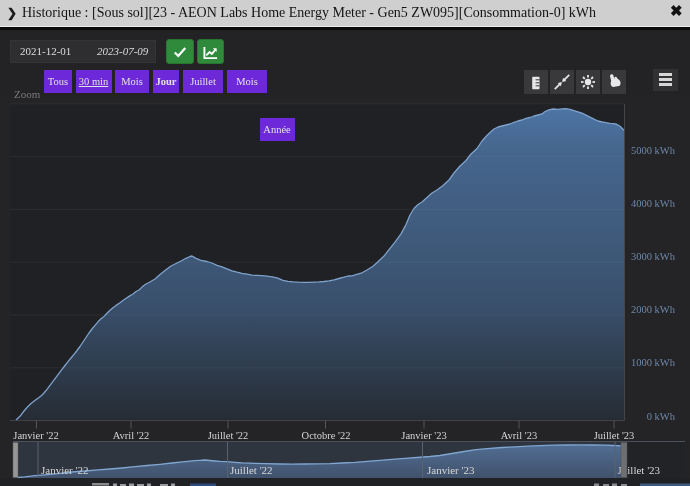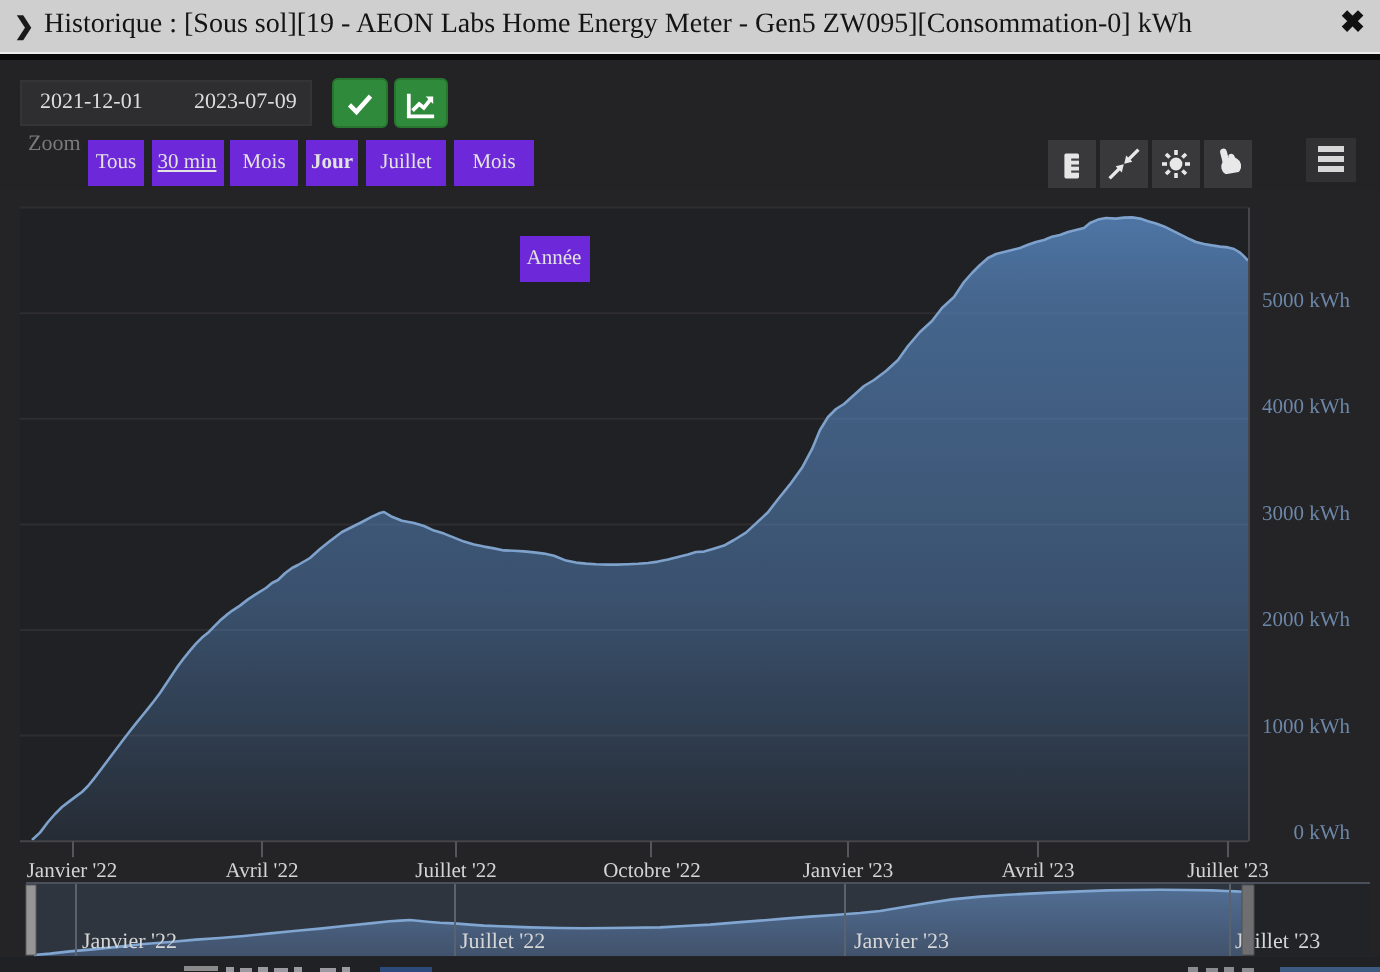--- a/index.html
+++ b/index.html
@@ -7,21 +7,21 @@
   .abs{position:absolute;}
   #header{left:0;top:0;width:690px;height:26px;background:#cfcfcf;border-bottom:1px solid #ededed;}
   #hdrline{left:0;top:27px;width:690px;height:3px;background:#0b0b0b;}
   #title{left:22px;top:5px;font-size:14px;color:#141414;}
   #chev{left:7px;top:6px;font-size:12px;color:#1a1a1a;font-weight:bold;}
   #closex{left:670px;top:2px;font-size:15px;color:#111;font-weight:bold;}
   #datebox{left:10px;top:40px;width:146px;height:23px;background:#2e2e30;border:1px solid #343437;box-sizing:border-box;}
   .dtxt{top:45px;font-size:11px;color:#ddd;}
   .gbtn{width:28px;height:25px;background:#2f8b3b;border:1px solid #27752f;border-radius:3px;box-sizing:border-box;top:39px;text-align:center;}
   .zbtn{top:70px;height:23px;background:#6d28d9;color:#e2e2e2;font-size:10.5px;text-align:center;line-height:23px;box-sizing:border-box;}
-  #zoomlbl{left:14px;top:66px;font-size:11px;color:#7a7a7a;font-family:Liberation Serif, serif;}
+  #zoomlbl{left:14px;top:88px;font-size:11px;color:#7a7a7a;font-family:Liberation Serif, serif;}
   .ibtn{top:70px;width:24px;height:24px;background:#39393c;}
   #hamb{left:653px;top:69px;width:25px;height:22px;background:#313134;}
 </style>
 </head>
 <body>
 <svg class="abs" style="left:0;top:0;" width="690" height="486" viewBox="0 0 690 486">
   <defs>
     <linearGradient id="ag" x1="0" y1="103.8" x2="0" y2="420.6" gradientUnits="userSpaceOnUse">
       <stop offset="0" stop-color="#5a8cc8" stop-opacity="0.8"></stop>
       <stop offset="0.15" stop-color="#5a8cc8" stop-opacity="0.64"></stop>
@@ -120,26 +120,26 @@
     <rect x="603" y="484" width="6" height="2"></rect>
     <rect x="612" y="483.5" width="5" height="2.5"></rect>
     <rect x="621" y="484" width="6" height="2"></rect>
   </g>
   <rect x="640" y="483.5" width="50" height="2.5" fill="#3d5a80"></rect>
 </svg>
 
 <div id="header" class="abs"></div>
 <div id="hdrline" class="abs"></div>
 <div id="chev" class="abs">❯</div>
-<div id="title" class="abs">Historique : [Sous sol][19 - AEON Labs Home Energy Meter - Gen5 ZW095][Consommation-0] kWh</div>
+<div id="title" class="abs">Historique : [Sous sol][23 - AEON Labs Home Energy Meter - Gen5 ZW095][Consommation-0] kWh</div>
 <div id="closex" class="abs">✖</div>
 
 <div id="datebox" class="abs"></div>
 <div class="dtxt abs" style="left:20px;">2021-12-01</div>
-<div class="dtxt abs" style="left:97px;">2023-07-09</div>
+<div class="dtxt abs" style="left:97px;font-style:italic;">2023-07-09</div>
 <div class="gbtn abs" style="left:166px;">
   <svg width="14" height="14" viewBox="0 0 16 16" style="margin-top:5px;">
       <path d="M2 8.5 L6 12.5 L14 3.5" stroke="#fff" stroke-width="2.6" fill="none"></path>
     </svg>
 </div>
 <div class="gbtn abtn abs" style="left:197px;width:27px;">
   <svg width="15" height="15" viewBox="0 0 16 16" style="margin-top:5px;">
     <path d="M1.5 2 L1.5 14 L15 14" stroke="#fff" stroke-width="2" fill="none"></path>
     <path d="M3.5 11 L7 7.5 L9.5 9.5 L13.5 4.5" stroke="#fff" stroke-width="2" fill="none"></path>
     <path d="M10.5 3.5 L14.5 3.5 L14.5 7.5 Z" fill="#fff"></path>

